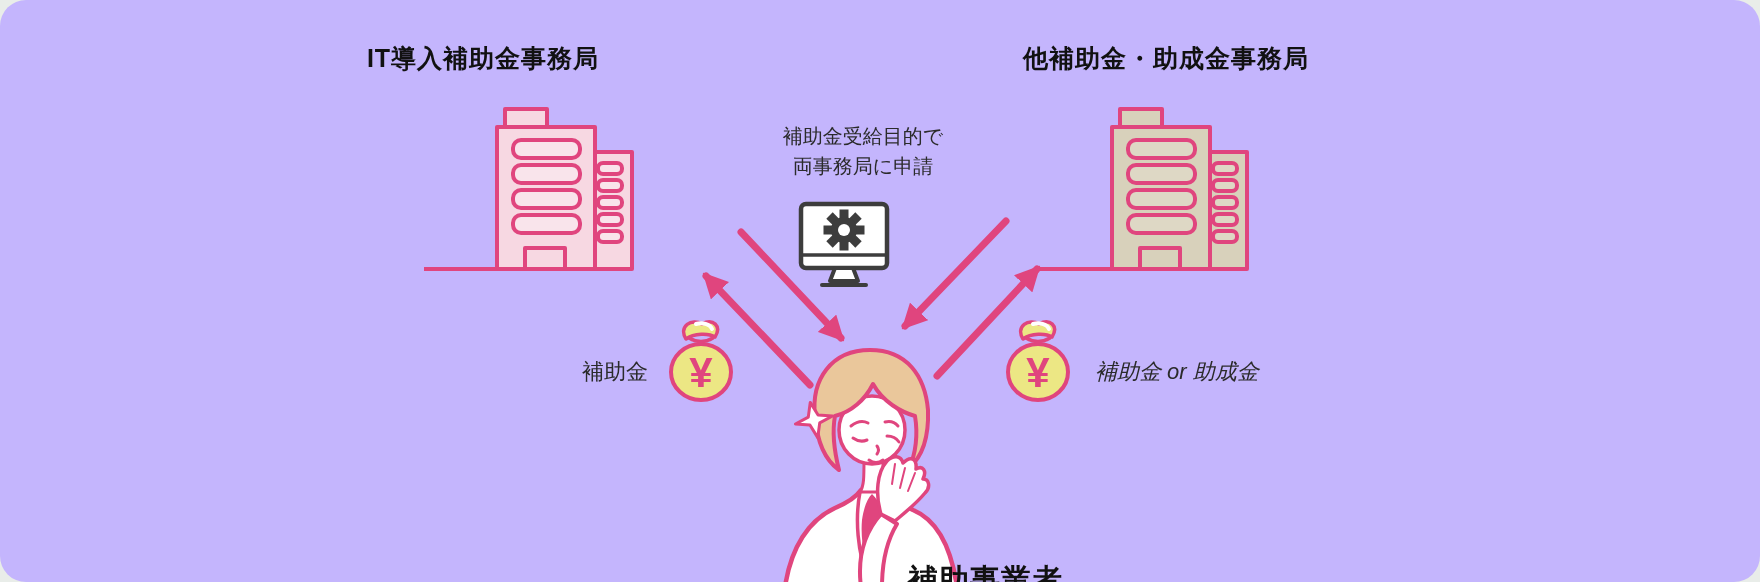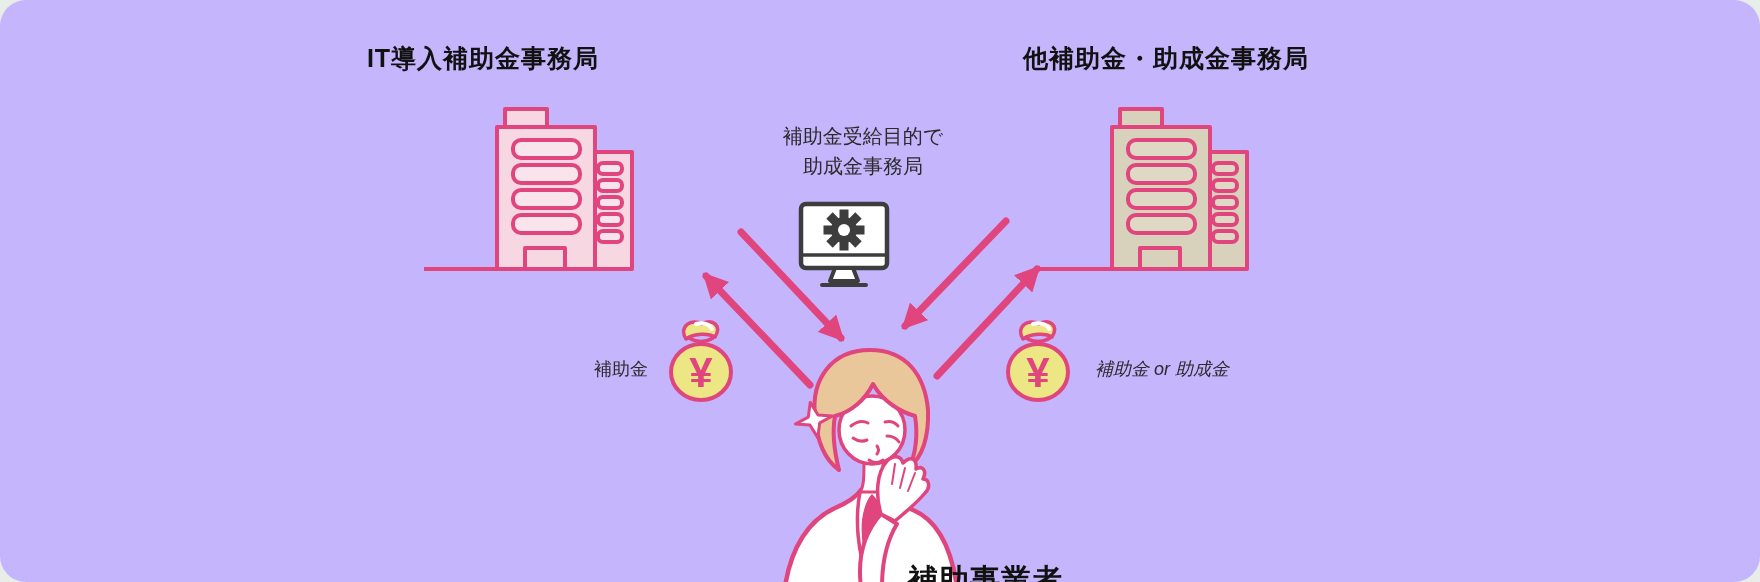--- a/index.html
+++ b/index.html
@@ -9,36 +9,36 @@
     font-family:"Liberation Sans","DejaVu Sans",sans-serif;color:#1a1a1a;
   }
   .abs{position:absolute;}
   .office-title{
     font-size:25px;font-weight:bold;letter-spacing:1px;
     text-align:center;white-space:nowrap;color:#111;
   }
   .note{
     font-size:20px;line-height:30px;text-align:center;color:#2b2b2b;white-space:nowrap;
   }
-  .payout-label{font-size:18px;color:#2b2b2b;white-space:nowrap;}
+  .payout-label{font-size:22px;color:#2b2b2b;white-space:nowrap;}
   .applicant-label{font-size:30px;font-weight:bold;color:#111;white-space:nowrap;letter-spacing:1px;}
   svg{display:block;}
 </style>
 </head>
 <body>
 
 <div class="stage">
   <div class="card">
 
     <div class="abs office-title" style="left:333px;top:42px;width:300px;">IT導入補助金事務局</div>
     <div class="abs office-title" style="left:1016px;top:42px;width:300px;">他補助金・助成金事務局</div>
 
     <div class="abs note" style="left:743px;top:86px;width:240px;margin-top:35px;">
       <div>補助金受給目的で</div>
-      <div>助成金事務局</div>
+      <div>両事務局に申請</div>
     </div>
 
     <svg class="abs" style="left:422px;top:93px;" width="212" height="180" viewBox="0 0 212 180">
       <g stroke="#e0457e" stroke-width="4" stroke-linejoin="round">
         <rect x="83" y="16" width="42" height="20" fill="#f7d8e2"></rect>
         <rect x="173" y="59" width="37" height="117" fill="#f7d8e2"></rect>
         <g fill="#f9e4eb">
           <rect x="176" y="70" width="24" height="11" rx="5"></rect>
           <rect x="176" y="87" width="24" height="11" rx="5"></rect>
           <rect x="176" y="104" width="24" height="11" rx="5"></rect>

